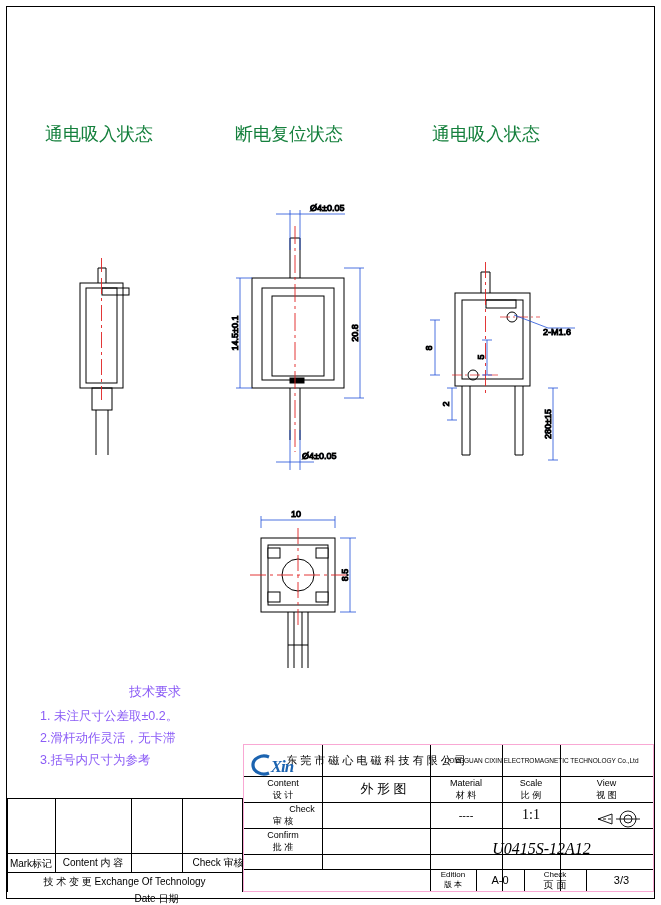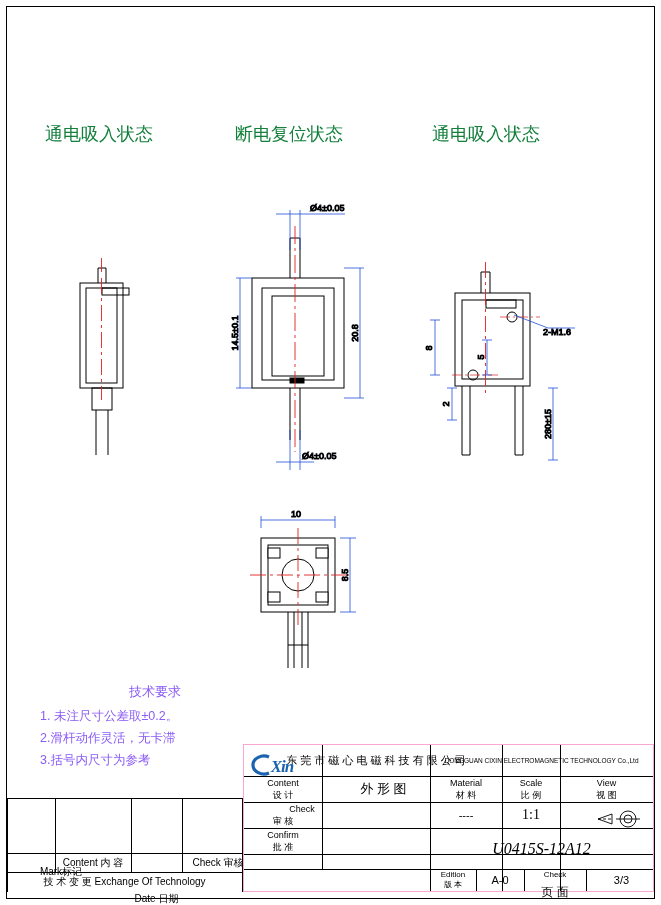--- a/index.html
+++ b/index.html
@@ -246,21 +246,21 @@
     <div class="cell" style="left:78px;top:109px;width:108px;height:37px;"></div>
 
     <div class="cell" style="left:186px;top:83px;width:223px;height:41px;font-size:16px;font-style:italic;font-family:'Liberation Serif',serif;">U0415S-12A12</div>
 
     <div class="cell" style="left:186px;top:124px;width:46px;height:11px;font-size:8px;">Edition</div>
     <div class="cell" style="left:186px;top:134px;width:46px;height:11px;font-size:8px;">版  本</div>
     <div class="vline" style="left:232px;top:124px;height:22px;"></div>
     <div class="cell" style="left:232px;top:124px;width:48px;height:22px;font-size:11px;text-align:center;">A-0</div>
     <div class="vline" style="left:280px;top:124px;height:22px;"></div>
     <div class="cell" style="left:280px;top:124px;width:62px;height:11px;font-size:8px;">Check</div>
-    <div class="cell" style="left:280px;top:142px;width:62px;height:11px;font-size:12px;text-align:center;">页  面</div>
+    <div class="cell" style="left:280px;top:134px;width:62px;height:11px;font-size:10px;text-align:center;">页  面</div>
     <div class="vline" style="left:342px;top:124px;height:22px;"></div>
     <div class="cell" style="left:344px;top:124px;width:67px;height:22px;font-size:11px;">3/3</div>
   </div>
 
   <div class="logo">
     <svg width="30" height="26" viewBox="0 0 30 26">
       <path d="M22 5 A11 9 0 1 0 22 21" stroke="#1b63b0" stroke-width="3.2" fill="none"></path>
     </svg>
     <span class="logo-text">Xin</span>
   </div>
@@ -268,21 +268,21 @@
   <div class="rev">
     <div class="line" style="left:0;top:0;width:236px;height:1px;"></div>
     <div class="line" style="left:0;top:55px;width:236px;height:1px;"></div>
     <div class="line" style="left:0;top:74px;width:236px;height:1px;"></div>
     <div class="line" style="left:0;top:0;width:1px;height:94px;"></div>
     <div class="line" style="left:235px;top:0;width:1px;height:94px;"></div>
     <div class="line" style="left:48px;top:0;width:1px;height:74px;"></div>
     <div class="line" style="left:124px;top:0;width:1px;height:74px;"></div>
     <div class="line" style="left:175px;top:0;width:1px;height:74px;"></div>
 
-    <div class="lbl" style="left:0;top:64px;width:48px;height:19px;padding-left:30px;">Mark标记</div>
+    <div class="lbl" style="left:0;top:56px;width:48px;height:19px;">Mark标记</div>
     <div class="lbl" style="left:48px;top:55px;width:76px;height:19px;">Content 内 容</div>
     <div class="lbl" style="left:124px;top:55px;width:51px;height:19px;margin-top:36px;">Date 日期</div>
     <div class="lbl" style="left:175px;top:55px;width:72px;height:19px;">Check 审核</div>
     <div class="lbl" style="left:0;top:74px;width:235px;height:20px;">技 术 变 更   Exchange Of Technology</div>
 
     <div class="lbl" style="left:1px;top:1px;width:47px;height:54px;"></div>
     <div class="lbl" style="left:49px;top:1px;width:75px;height:54px;"></div>
     <div class="lbl" style="left:125px;top:1px;width:50px;height:54px;"></div>
     <div class="lbl" style="left:176px;top:1px;width:59px;height:54px;"></div>
   </div>

